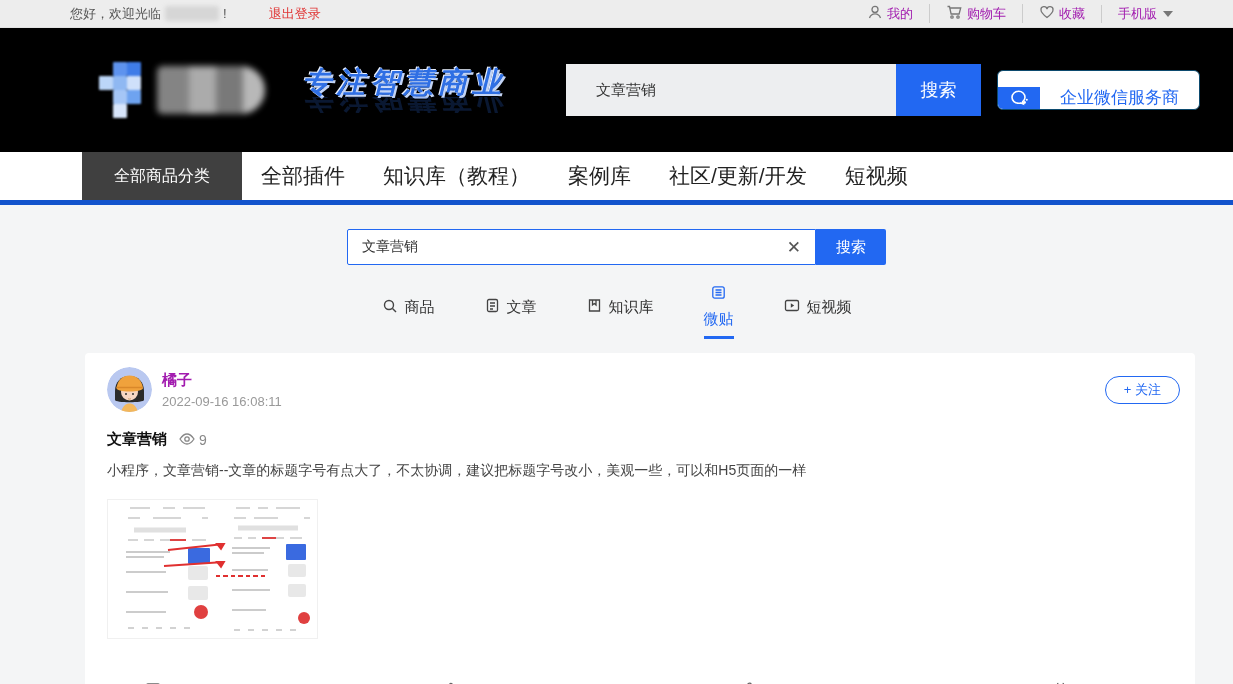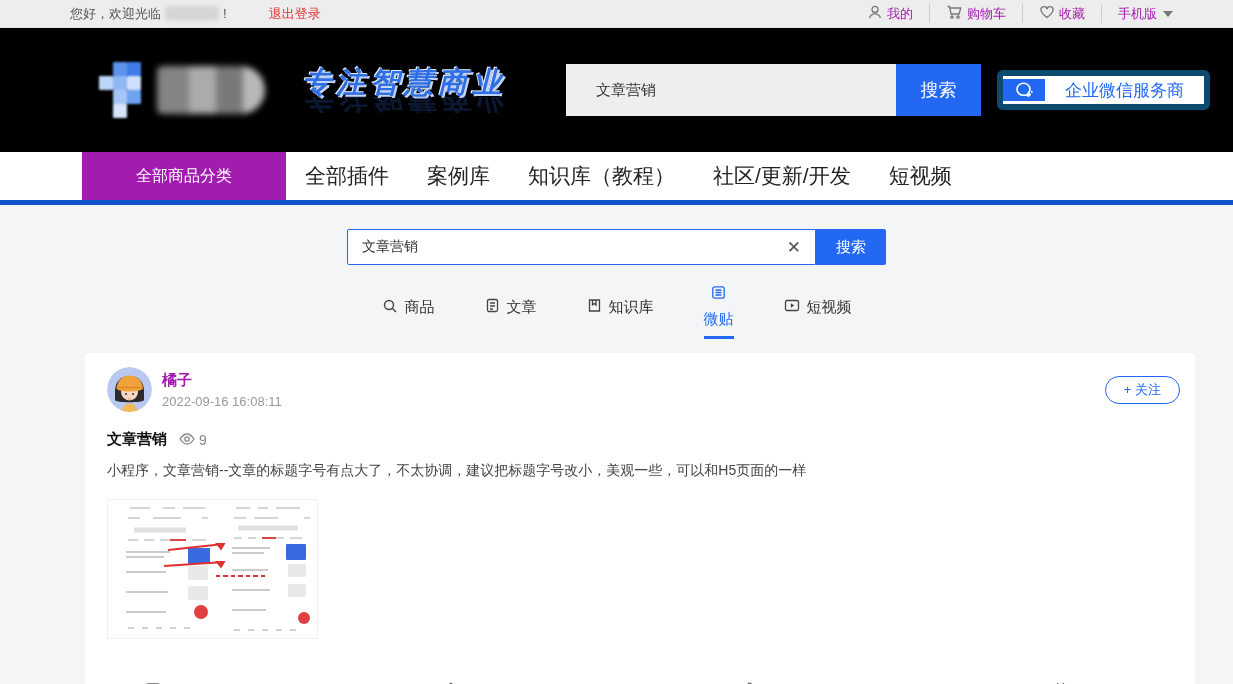--- a/index.html
+++ b/index.html
@@ -34,29 +34,29 @@
   .slogan .main { font-size:29px; font-weight:bold; font-style:italic; letter-spacing:5px;
     color:#2f6fe4; text-shadow:2px 2px 0 #c3d4f5, -1px -1px 0 #eaf1ff; white-space:nowrap; }
   .slogan .refl { display:block; transform:scaleY(-1); opacity:.22; height:16px;
     overflow:hidden; filter:blur(.6px); font-size:29px; font-weight:bold; font-style:italic;
     letter-spacing:5px; color:#2f6fe4; white-space:nowrap; }
   .hsearch { margin-left:60px; display:flex; }
   .hsearch input { width:330px; height:52px; background:#edeef0; border:0; outline:none;
     font-size:15px; color:#333; padding-left:30px; font-family:inherit; }
   .hsearch .btn { width:85px; height:52px; background:#2268f2; color:#fff; font-size:18px;
     display:flex; align-items:center; justify-content:center; cursor:pointer; }
-  .wecom { margin-left:16px; display:flex; align-items:center; height:40px;
-    border:6px solid #0c4a6e; border-radius:6px; overflow:hidden; cursor:pointer; background:#fff; }
+  .wecom { margin-left:16px; display:flex; align-items:flex-end; height:40px;
+    border:1px solid #0c4a6e; border-radius:6px; overflow:hidden; cursor:pointer; background:#fff; }
   .wecom .sq { width:42px; background:#2268f2; display:flex; align-items:center; justify-content:center; }
   .wecom .txt { display:flex; align-items:center; padding:0 20px; color:#2268f2; font-size:17px; }
 
   
   .nav { height:48px; background:#fff; display:flex; align-items:stretch; padding-left:82px; }
   .nav-item { display:flex; align-items:center; font-size:21px; color:#222; padding:0 19px; cursor:pointer; }
-  .nav-item.active { width:204px; justify-content:center; background:#a21caf; color:#fff; font-size:16px; padding:0; }
+  .nav-item.active { width:160px; justify-content:center; background:#404040; color:#fff; font-size:16px; padding:0; }
   .nav-line { height:5px; background:#1253cc; }
 
   
   .content { height:479px; display:flex; flex-direction:column; }
 
   .search-row { margin-top:24px; display:flex; justify-content:center; }
   .search-box { width:469px; height:36px; background:#fff; border:1px solid #2268f2;
     border-radius:2px 0 0 2px; display:flex; align-items:center; }
   .search-box input { flex:1; border:0; outline:none; font-size:14px; color:#333;
     padding-left:14px; font-family:inherit; background:transparent; }
@@ -161,22 +161,22 @@
         <circle cx="18.8" cy="12.8" r="1" fill="#fff" stroke="none"></circle>
       </svg>
     </div>
     <div class="txt">企业微信服务商</div>
   </div>
 </div>
 
 <div class="nav">
   <div class="nav-item active">全部商品分类</div>
   <div class="nav-item">全部插件</div>
+  <div class="nav-item">知识库（教程）</div>
   <div class="nav-item">案例库</div>
-  <div class="nav-item">知识库（教程）</div>
   <div class="nav-item">社区/更新/开发</div>
   <div class="nav-item">短视频</div>
 </div>
 <div class="nav-line"></div>
 
 <div class="content">
 
   <div class="search-row">
     <div class="search-box">
       <input value="文章营销" style="">

